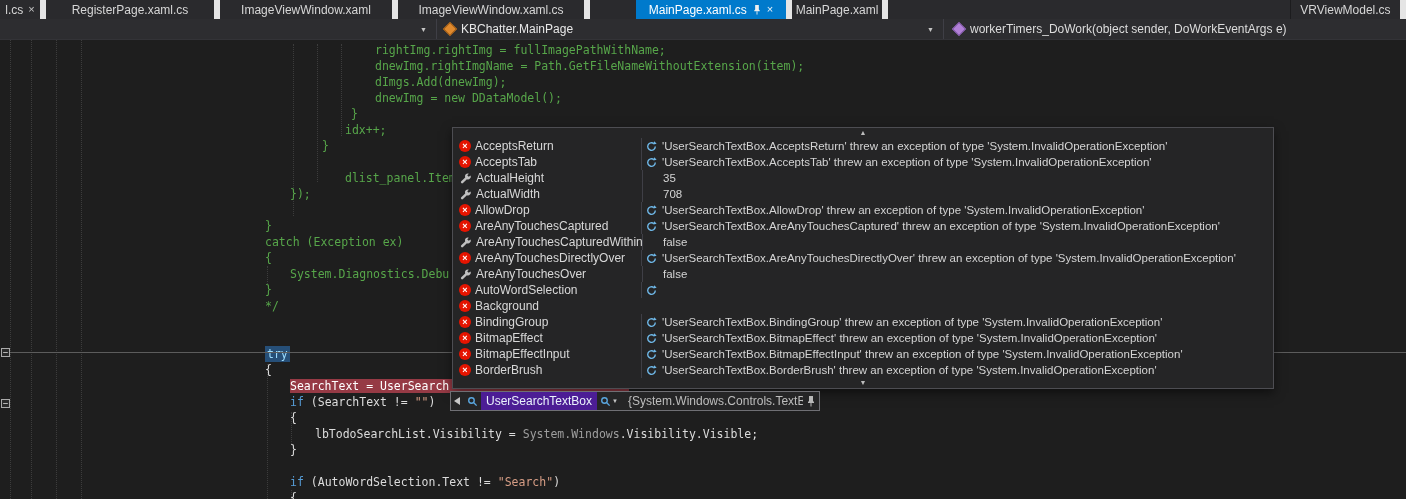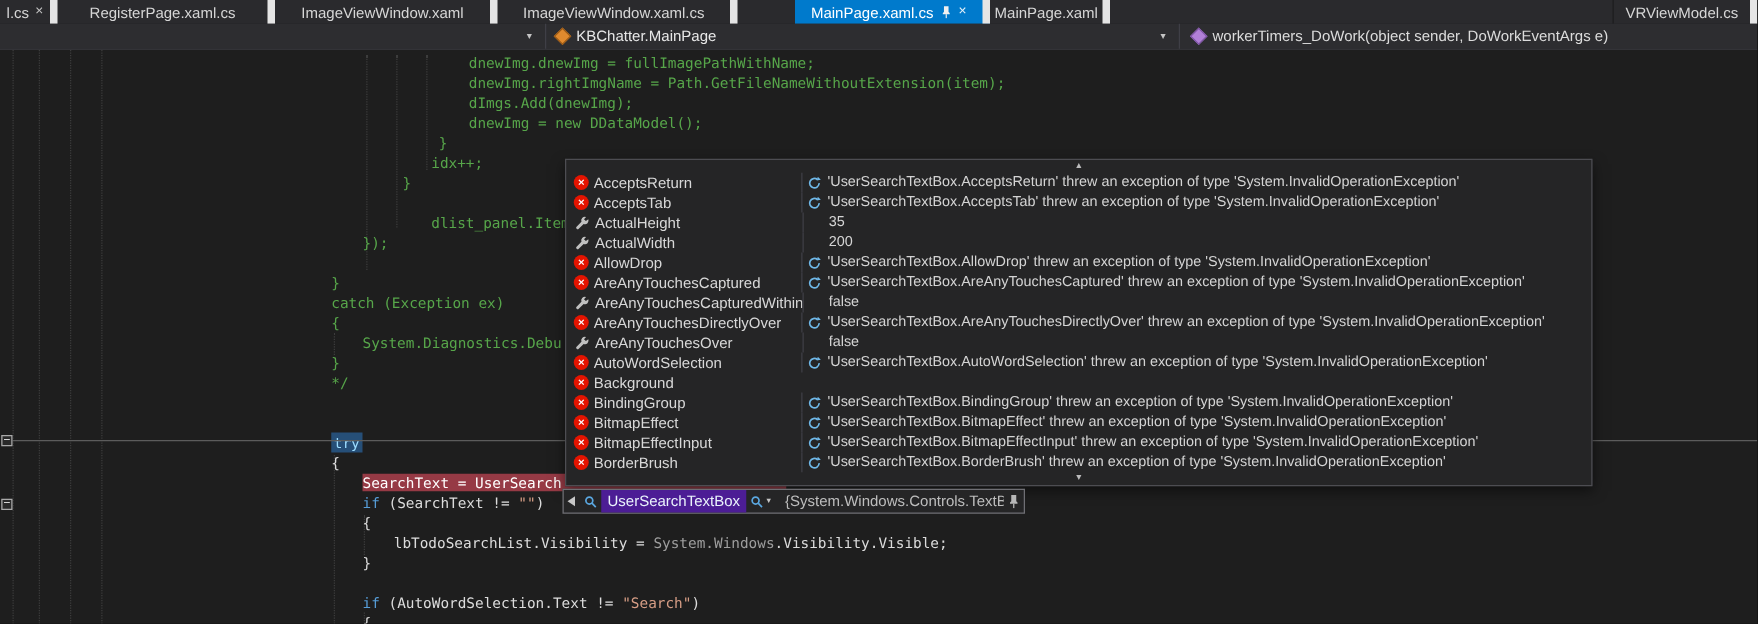--- a/index.html
+++ b/index.html
@@ -142,21 +142,21 @@
 
     <div class="sepline"></div>
     <div class="outline-box" style="top:308px;">
       <span>−</span>
     </div>
     <div class="outline-box" style="top:359px;">
       <span>−</span>
     </div>
 
     <div id="code">
-        <div class="line" style="padding-left: 375px;"><span class="tk-c">dnewImg.dnewImg = fullImagePathWithName;</span></div>
+        <div class="line" style="padding-left: 375px;"><span class="tk-c">rightImg.rightImg = fullImagePathWithName;</span></div>
         <div class="line" style="padding-left: 375px;"><span class="tk-c">dnewImg.rightImgName = Path.GetFileNameWithoutExtension(item);</span></div>
         <div class="line" style="padding-left: 375px;"><span class="tk-c">dImgs.Add(dnewImg);</span></div>
         <div class="line" style="padding-left: 375px;"><span class="tk-c">dnewImg = new DDataModel();</span></div>
         <div class="line" style="padding-left: 351px;"><span class="tk-c">}</span></div>
         <div class="line" style="padding-left: 345px;"><span class="tk-c">idx++;</span></div>
         <div class="line" style="padding-left: 322px;"><span class="tk-c">}</span></div>
         <div class="line" style="padding-left: 0px;"></div>
         <div class="line" style="padding-left: 345px;"><span class="tk-c">dlist_panel.ItemsSo</span></div>
         <div class="line" style="padding-left: 290px;"><span class="tk-c">});</span></div>
         <div class="line" style="padding-left: 0px;"></div>
@@ -223,21 +223,21 @@
           </div>
           <div class="wrow">
             <span class="wicon">
               <svg width="12" height="12" viewBox="0 0 16 16">
                 <path fill="#c0c0c0" d="M14.2 4.6a3.8 3.8 0 0 1-5 4.9L4 14.7a1.6 1.6 0 0 1-2.3-2.3L6.9 7.2a3.8 3.8 0 0 1 4.9-5L9.6 4.4l2 2z"></path>
               </svg>
             </span>
             <span class="wname">ActualWidth</span>
             <span class="wval">
               <span class="rslot"></span>
-              <span>200</span>
+              <span>708</span>
             </span>
           </div>
           <div class="wrow">
             <span class="wicon err">×</span>
             <span class="wname">AllowDrop</span>
             <span class="wval">
               <span class="rslot">
                 <svg width="11" height="11" viewBox="0 0 16 16">
                   <path fill="none" stroke="#6fb8e8" stroke-width="2" d="M13.5 8a5.5 5.5 0 1 1-2-4.2"></path>
                   <path fill="#6fb8e8" d="M12 .5 15.5 4l-4.7 1z"></path>
@@ -299,21 +299,20 @@
           <div class="wrow">
             <span class="wicon err">×</span>
             <span class="wname">AutoWordSelection</span>
             <span class="wval">
               <span class="rslot">
                 <svg width="11" height="11" viewBox="0 0 16 16">
                   <path fill="none" stroke="#6fb8e8" stroke-width="2" d="M13.5 8a5.5 5.5 0 1 1-2-4.2"></path>
                   <path fill="#6fb8e8" d="M12 .5 15.5 4l-4.7 1z"></path>
                 </svg>
               </span>
-              <span>'UserSearchTextBox.AutoWordSelection' threw an exception of type 'System.InvalidOperationException'</span>
             </span>
           </div>
           <div class="wrow">
             <span class="wicon err">×</span>
             <span class="wname">Background</span>
           </div>
           <div class="wrow">
             <span class="wicon err">×</span>
             <span class="wname">BindingGroup</span>
             <span class="wval">

